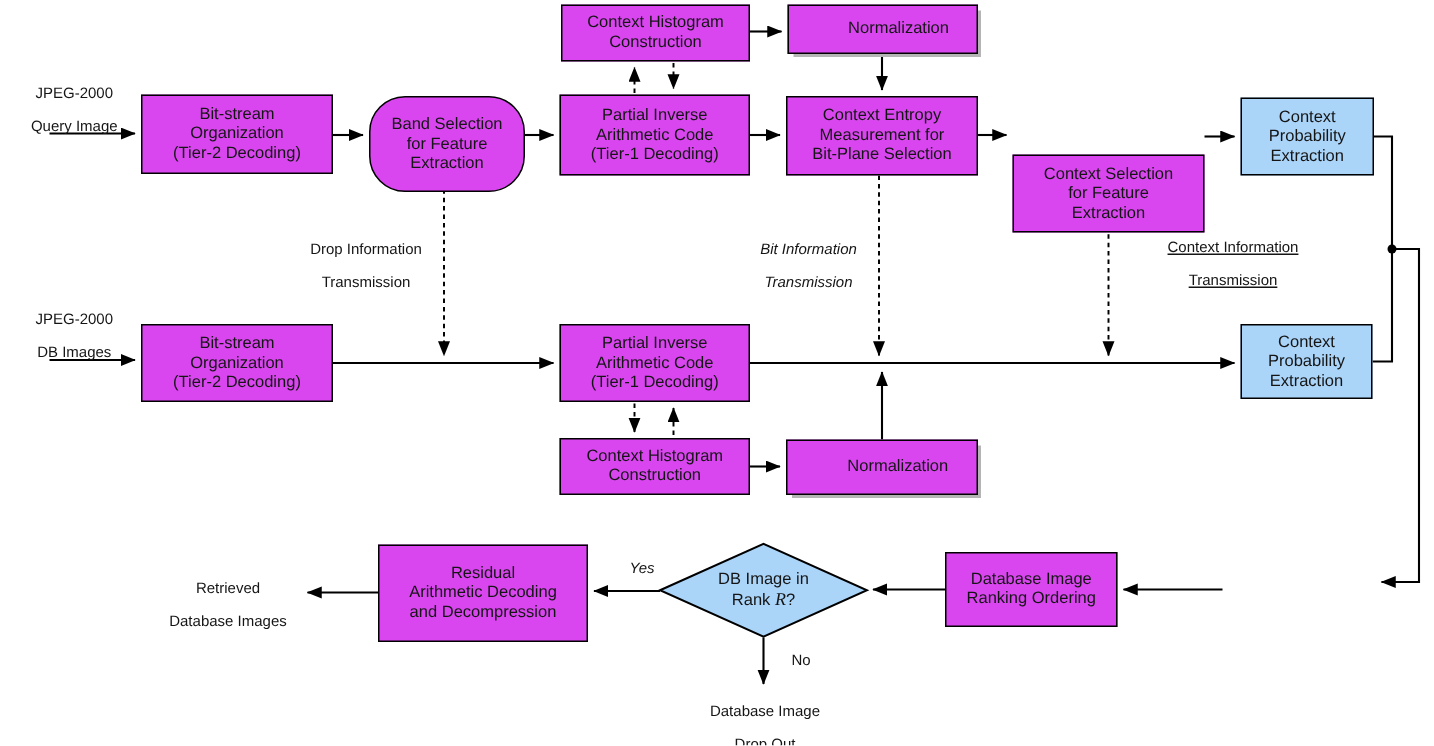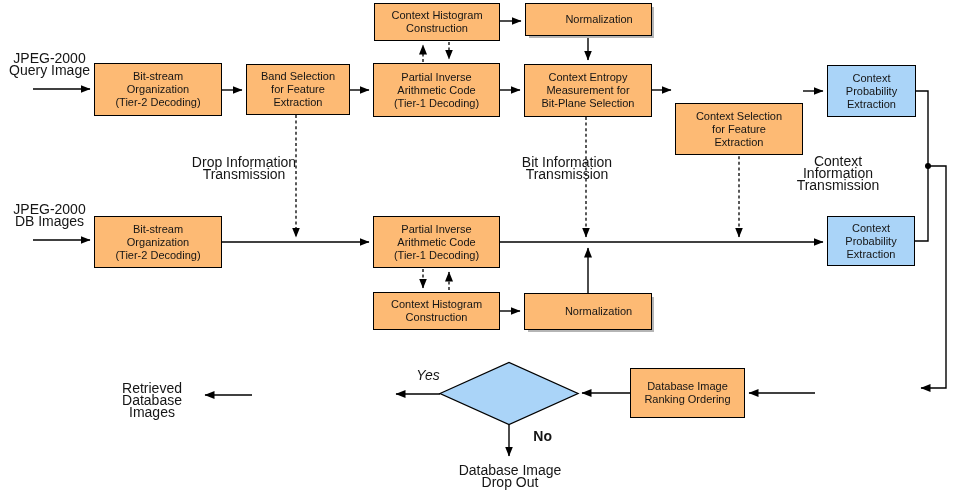--- a/index.html
+++ b/index.html
@@ -9,29 +9,29 @@
     --hl-fill:#aad4f8;--line-color:#000000;
   }
   .lines{position:absolute;left:0;top:0;z-index:0;}
   .lines path,.lines line{stroke:var(--line-color);fill:none;stroke-width:1.4;}
   .lines path.dashed{stroke-dasharray:3 2.6;stroke-width:1.3;}
   .lines .arrowhead{fill:var(--line-color);stroke:none;}
   .lines circle.junction{fill:var(--line-color);stroke:none;}
   .lines polygon.decision{fill:var(--hl-fill);stroke:var(--line-color);stroke-width:1.3;}
   .box{
     position:absolute;z-index:1;box-sizing:border-box;
-    border:1.5px solid var(--line-color);background:#fdba74;
+    border:1.5px solid var(--line-color);background:#d946ef;
     display:flex;align-items:center;justify-content:center;
     text-align:center;font-size:11px;line-height:13px;white-space:pre-line;
   }
   .box.blue{background:var(--hl-fill);}
   .box.shadowed{box-shadow:3px 3px 0 -1px #b5b5b5;padding-left:21px;}
   .freetext{
     position:absolute;z-index:1;text-align:center;
-    font-size:14px;line-height:12px;white-space:pre-line;
+    font-size:10px;line-height:22px;white-space:pre-line;
   }
   .diamond-label{position:absolute;z-index:2;text-align:center;font-size:11px;line-height:13px;}
   .rank-var{font-family:"Liberation Serif","DejaVu Serif",serif;font-style:italic;font-size:12px;}
 </style>
 </head>
 <body>
 
 <div class="canvas" style="--hl-fill: #aad4f8; --line-color: #000000; background: rgb(255, 255, 255);">
 
   <svg class="lines" width="956" height="497" viewBox="0 0 956 497">
@@ -75,21 +75,21 @@
 
     <polygon class="decision" points="440,393.5 509,362.5 578,393.5 509,424.5"></polygon>
   </svg>
 
   <div class="box" style="left:374px;top:3px;width:126px;height:38px;">Context Histogram
 Construction</div>
   <div class="box shadowed" style="left:525px;top:3px;width:127px;height:33px;">Normalization</div>
   <div class="box" style="left:94px;top:63px;width:128px;height:53px;">Bit-stream
 Organization
 (Tier-2 Decoding)</div>
-  <div class="box" style="left:246px;top:64px;width:104px;height:51px;">Band Selection
+  <div class="box" style="left:246px;top:64px;width:104px;height:64px;border-radius:24px;">Band Selection
 for Feature
 Extraction</div>
   <div class="box" style="left:373px;top:63px;width:127px;height:54px;">Partial Inverse
 Arithmetic Code
 (Tier-1 Decoding)</div>
   <div class="box" style="left:524px;top:64px;width:128px;height:53px;">Context Entropy
 Measurement for
 Bit-Plane Selection</div>
   <div class="box" style="left:675px;top:65px;width:128px;height:52px;margin-top:38px;">Context Selection
 for Feature
@@ -104,34 +104,41 @@
   <div class="box" style="left:373px;top:216px;width:127px;height:52px;">Partial Inverse
 Arithmetic Code
 (Tier-1 Decoding)</div>
   <div class="box" style="left:373px;top:292px;width:127px;height:38px;">Context Histogram
 Construction</div>
   <div class="box shadowed" style="left:524px;top:293px;width:128px;height:37px;">Normalization</div>
   <div class="box blue" style="left:827px;top:216px;width:88px;height:50px;">Context
 Probability
 Extraction</div>
 
+  <div class="box" style="left:252px;top:363px;width:140px;height:65px;">Residual
+Arithmetic Decoding
+and Decompression</div>
   <div class="box" style="left:630px;top:368px;width:115px;height:50px;">Database Image
 Ranking Ordering</div>
 
+  <div class="diamond-label" style="left:440px;top:380px;width:138px;">
+    <div>DB Image in</div>
+    <div><span>Rank </span><span class="rank-var">R</span><span>?</span></div>
+  </div>
 
   <div class="freetext" style="left:2px;top:52px;width:95px;">JPEG-2000
 Query Image</div>
   <div class="freetext" style="left:2px;top:203px;width:95px;">JPEG-2000
 DB Images</div>
   <div class="freetext" style="left:190px;top:156px;width:108px;">Drop Information
 Transmission</div>
-  <div class="freetext" style="left:516px;top:156px;width:102px;">Bit Information
+  <div class="freetext" style="left:488px;top:156px;width:102px;font-style:italic;">Bit Information
 Transmission</div>
-  <div class="freetext" style="left:778px;top:155px;width:120px;">Context Information
+  <div class="freetext" style="left:762px;top:155px;width:120px;text-decoration:underline;">Context Information
 Transmission</div>
   <div class="freetext" style="left:406px;top:369px;width:44px;font-style:italic;">Yes</div>
-  <div class="freetext" style="left:516px;top:430px;width:36px;text-align:right;font-weight:bold;">No</div>
+  <div class="freetext" style="left:516px;top:430px;width:36px;text-align:center;">No</div>
   <div class="freetext" style="left:98px;top:382px;width:108px;">Retrieved
 Database Images</div>
   <div class="freetext" style="left:453px;top:464px;width:114px;">Database Image
 Drop Out</div>
 
 </div>
 
 </body></html>

